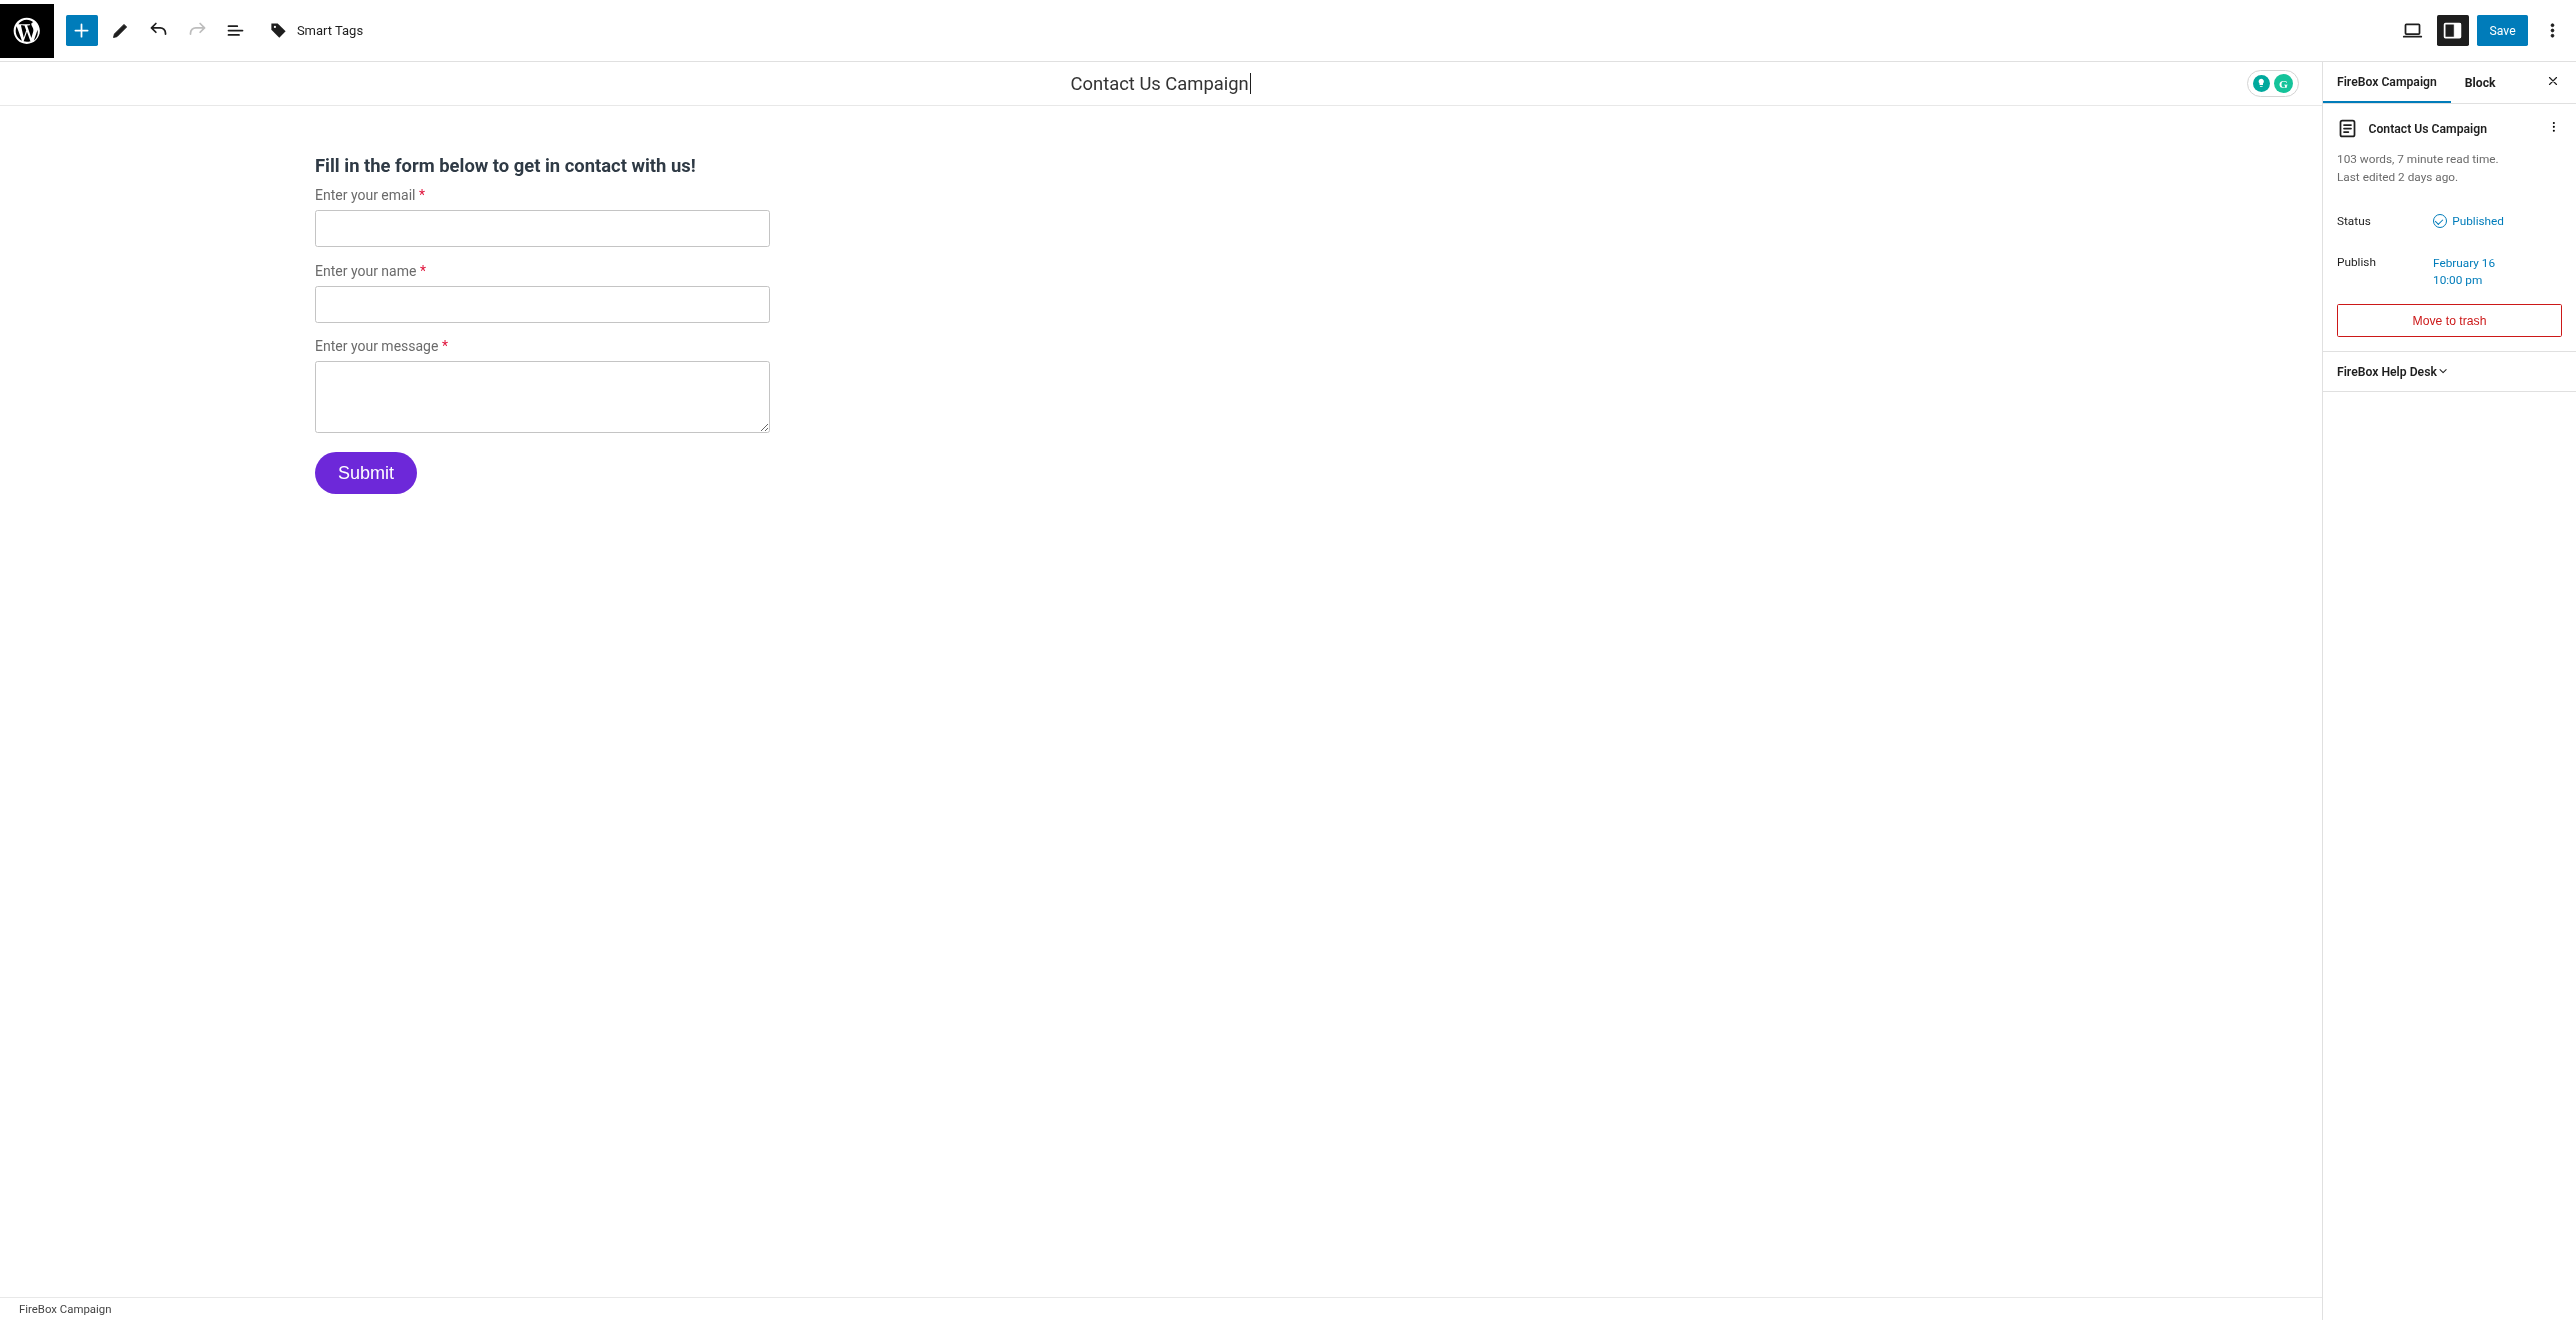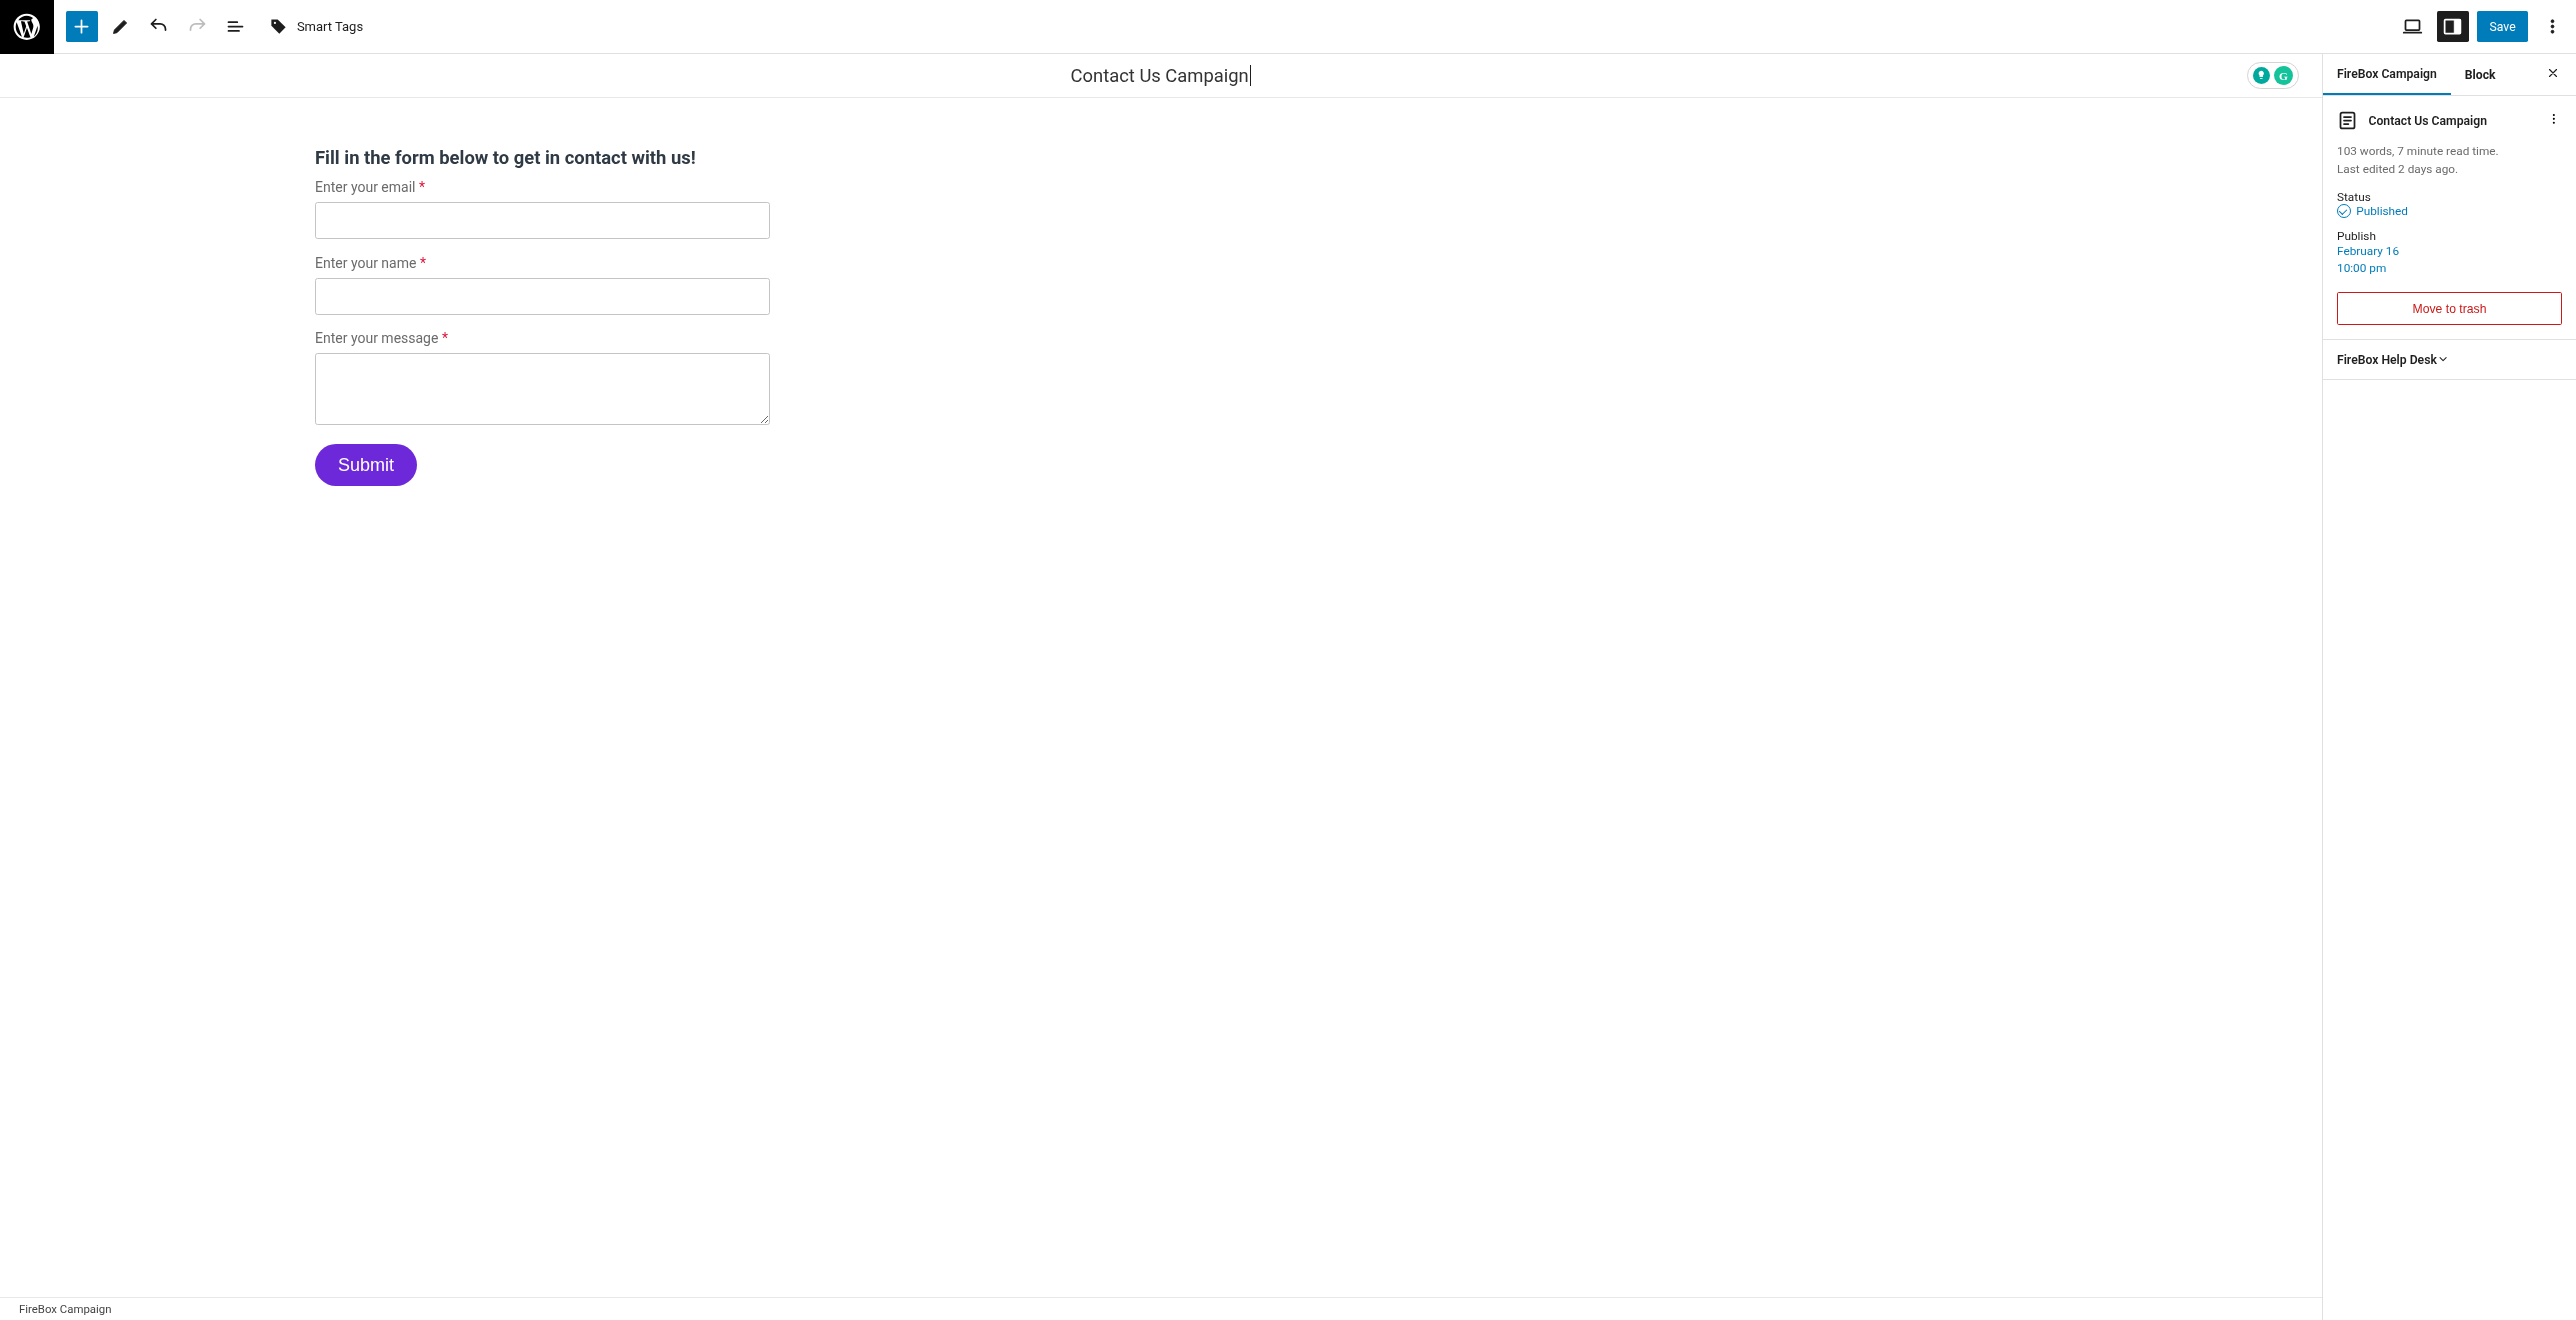--- a/index.html
+++ b/index.html
@@ -1,21 +1,21 @@
 <!DOCTYPE html>
 <html style="font-size:14px"><head>
 <meta charset="utf-8">
 <style>
   * { box-sizing: border-box; margin: 0; padding: 0; }
   html, body { width: 100%; height: 100%; font-family: -apple-system, BlinkMacSystemFont, "Segoe UI", Roboto, sans-serif; color: #1e1e1e; background: #fff; }
 
   .app { display: flex; flex-direction: column; width: 100%; height: 100%; }
 
   
-  .toolbar { display: flex; align-items: center; height: 54px; border-bottom: 0.9px solid #e0e0e0; background: #fff; }
+  .toolbar { display: flex; align-items: center; height: 62px; border-bottom: 0.9px solid #e0e0e0; background: #fff; }
   .wp-logo { width: 54px; height: 54px; background: #000; display: flex; align-items: center; justify-content: center; }
   .wp-logo svg { width: 31.5px; height: 31.5px; fill: #fff; }
   .tb-group { display: flex; align-items: center; gap: 7px; padding: 0 12.2px; }
   .icon-btn { width: 31.5px; height: 31.5px; display: flex; align-items: center; justify-content: center; border-radius: 1.7px; cursor: pointer; }
   .icon-btn svg { width: 21px; height: 21px; stroke: #1e1e1e; fill: #1e1e1e; }
   .add-btn { background: #007cba; }
   .add-btn svg { stroke: #fff; }
   .icon-btn.disabled svg { stroke: #bdbdbd; fill: #bdbdbd; }
   .smart-tags { display: flex; align-items: center; gap: 8.7px; cursor: pointer; padding: 0 10.5px; }
   .smart-tags svg { width: 19px; height: 19px; }
@@ -55,21 +55,21 @@
   .tab.active { border-bottom: 2.6px solid #007cba; font-weight: 600; }
   .tabs .close { margin-left: auto; padding: 0 10.5px; cursor: pointer; font-size: 15.7px; }
 
   .panel-section { padding: 14px; border-bottom: 0.9px solid #e0e0e0; }
   .doc-head { display: flex; align-items: center; gap: 10.5px; margin-bottom: 10.5px; }
   .doc-head .doc-icon { width: 21px; height: 21px; }
   .doc-head .doc-title { font-weight: 600; font-size: 12.2px; flex:1;}
   .doc-head .kebab { cursor: pointer; }
   .meta-line { color: #6b6b6b; font-size: 11.8px; line-height: 1.6; }
 
-  .kv { display: flex; align-items: flex-start; margin-top: 11px; font-size: 11.8px; flex-direction: column; }
+  .kv { display: flex; align-items: flex-start; margin-top: 27px; font-size: 11.8px; }
   .kv .k { width: 96px; color: #1e1e1e; }
   .kv .v { color: #007cba; display: flex; align-items: flex-start; gap: 5.2px; }
   .kv .v.small { flex-direction: column; align-items: flex-start; gap: 0; line-height:1.4;}
   .status-check { width: 14px; height: 14px; border: 1.7px solid #007cba; border-radius: 50%; display:inline-flex;align-items:center;justify-content:center;}
   .status-check::after{content:"";width:6.1px;height:3.5px;border-left:1.7px solid #007cba;border-bottom:1.7px solid #007cba;transform:rotate(-45deg) translate(0px,-0.9px);}
 
   .trash-btn { width: 100%; border: 0.9px solid #cc1818; color: #cc1818; background: #fff; padding: 8.7px 0; border-radius: 1.7px; font-size: 12.2px; margin-top: 15.7px; cursor: pointer; }
 
   .collapsible { display: flex; align-items: center; padding: 12.2px 14px; font-weight: 600; font-size: 12.2px; cursor: pointer; border-bottom: 0.9px solid #e0e0e0;}
   .chev { width: 12.2px; height: 12.2px; }

